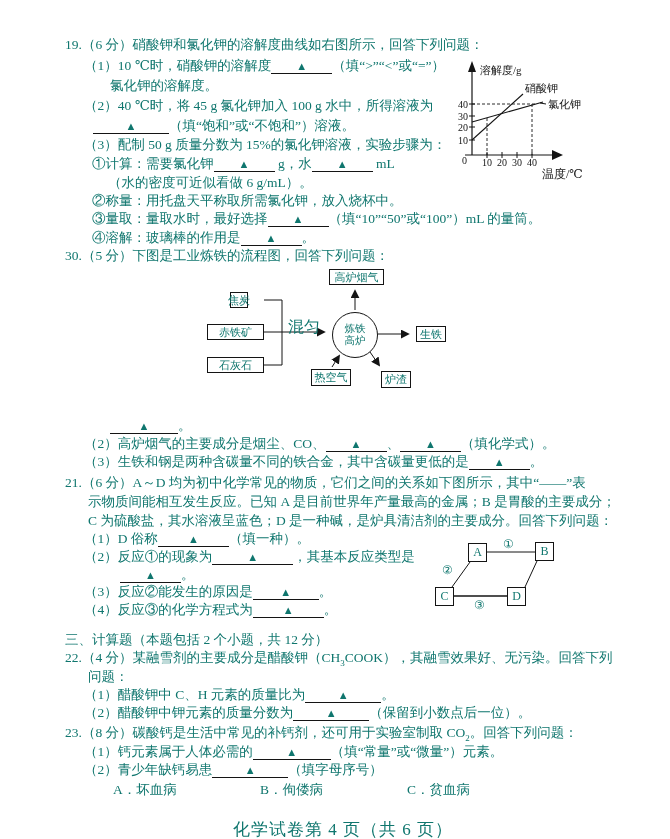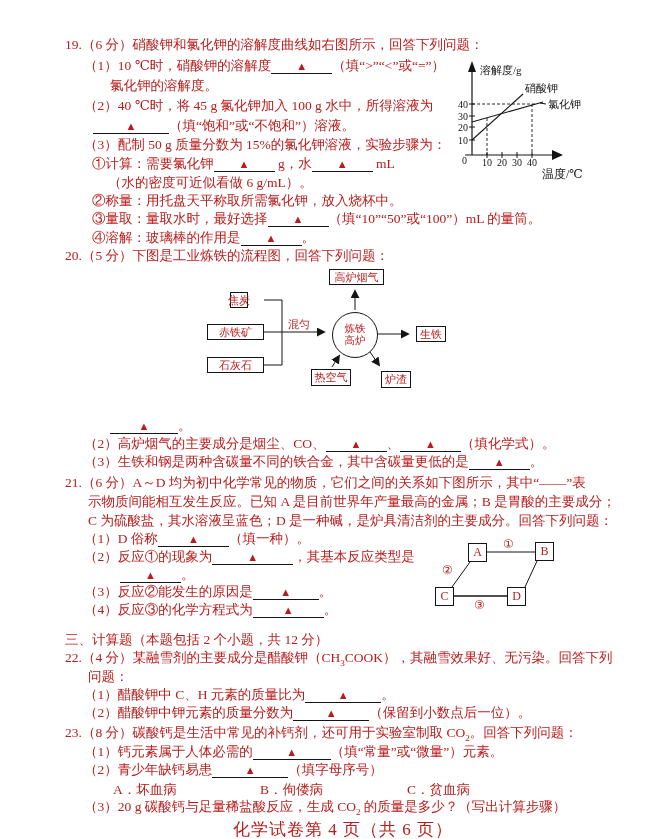--- a/index.html
+++ b/index.html
@@ -1,19 +1,19 @@
 <!DOCTYPE html>
 <html><head>
 <meta charset="utf-8">
 <style>
   html,body{margin:0;padding:0;background:#e8e8e8;}
   .page{
     position:relative;width:670px;height:839px;background:#ffffff;
     font-family:"Liberation Serif","DejaVu Serif",serif;
-    font-size:13.5px;color:#b91c1c;overflow:hidden;
+    font-size:13.5px;color:#0f766e;overflow:hidden;
   }
   .ln{position:absolute;white-space:nowrap;line-height:17px;}
   .ln b{font-weight:normal;}
   .blank{
     display:inline-block;min-width:55px;border-bottom:1.2px solid #141414;
     text-align:center;font-size:11px;line-height:1;padding:0 3px 1px;
   }
   sub{font-size:9px;line-height:0;}
   .fig{position:absolute;}
   .fig svg{position:absolute;left:0;top:0;}
@@ -22,21 +22,21 @@
   .fbox{
     position:absolute;border:1px solid #141414;background:#fff;
     display:flex;align-items:center;justify-content:center;
     font-size:11px;line-height:1.1;box-sizing:border-box;white-space:nowrap;
   }
   .circleb{border-radius:50%;flex-direction:column;font-size:10.5px;}
   .rbox{
     position:absolute;border:1px solid #141414;background:#fff;width:19px;height:19px;
     display:flex;align-items:center;justify-content:center;font-size:12px;box-sizing:border-box;
   }
-  .flabel{position:absolute;font-size:11px;line-height:1;white-space:nowrap;}
+  .flabel{position:absolute;font-size:16px;line-height:1;white-space:nowrap;}
   .rnum{position:absolute;font-size:12px;line-height:1;}
   .footer{position:absolute;font-size:17px;letter-spacing:1px;}
 </style>
 </head>
 <body>
 
 <div class="page">
 
   <div class="ln" style="left:65px;top:36px">19.（6 分）硝酸钾和氯化钾的溶解度曲线如右图所示，回答下列问题：</div>
   <div class="ln" style="left:84px;top:57px">（1）10 ℃时，硝酸钾的溶解度<span class="blank">▲</span>（填“&gt;”“&lt;”或“=”）</div>
@@ -85,21 +85,21 @@
       <text x="18" y="73" font-size="10" text-anchor="end">20</text>
       <text x="18" y="86" font-size="10" text-anchor="end">10</text>
       <text x="17" y="106" font-size="10" text-anchor="end">0</text>
       <text x="37" y="108" font-size="10" text-anchor="middle">10</text>
       <text x="52" y="108" font-size="10" text-anchor="middle">20</text>
       <text x="67" y="108" font-size="10" text-anchor="middle">30</text>
       <text x="82" y="108" font-size="10" text-anchor="middle">40</text>
     </svg>
   </div>
 
-  <div class="ln" style="left:65px;top:247px">20.（5 分）下图是工业炼铁的流程图，回答下列问题：</div>
+  <div class="ln" style="left:65px;top:247px">30.（5 分）下图是工业炼铁的流程图，回答下列问题：</div>
 
   <div class="fig" style="left:200px;top:266px;width:255px;height:130px">
     <svg width="255" height="130" viewBox="0 0 255 130">
       <defs>
         <marker id="arw" viewBox="0 0 10 10" refX="8" refY="5" markerWidth="9" markerHeight="9" orient="auto">
           <path d="M0,0 L10,5 L0,10 z" fill="#141414"></path>
         </marker>
       </defs>
       <line x1="64" y1="34" x2="82" y2="34"></line>
       <line x1="82" y1="34" x2="82" y2="99"></line>
@@ -159,17 +159,16 @@
   <div class="ln" style="left:88px;top:668px">问题：</div>
   <div class="ln" style="left:84px;top:686px">（1）醋酸钾中 C、H 元素的质量比为<span class="blank" style="min-width: 70px;">▲</span>。</div>
   <div class="ln" style="left:84px;top:704px">（2）醋酸钾中钾元素的质量分数为<span class="blank" style="min-width: 70px;">▲</span>（保留到小数点后一位）。</div>
 
   <div class="ln" style="left:65px;top:724px">23.（8 分）碳酸钙是生活中常见的补钙剂，还可用于实验室制取 CO<sub>2</sub>。回答下列问题：</div>
   <div class="ln" style="left:84px;top:743px">（1）钙元素属于人体必需的<span class="blank" style="min-width: 72px;">▲</span>（填“常量”或“微量”）元素。</div>
   <div class="ln" style="left:84px;top:761px">（2）青少年缺钙易患<span class="blank" style="min-width: 70px;">▲</span>（填字母序号）</div>
   <div class="ln" style="left:113px;top:781px">A．坏血病</div>
   <div class="ln" style="left:260px;top:781px">B．佝偻病</div>
   <div class="ln" style="left:407px;top:781px">C．贫血病</div>
-  <div class="ln" style="left:84px;top:798px">（3）20 g 碳酸钙与足量稀盐酸反应，生成 CO<sub>2</sub> 的质量是多少？（写出计算步骤）</div>
 
   <div class="footer" style="left:233px;top:818px">化学试卷第 4 页（共 6 页）</div>
 
 </div>
 
 </body></html>

